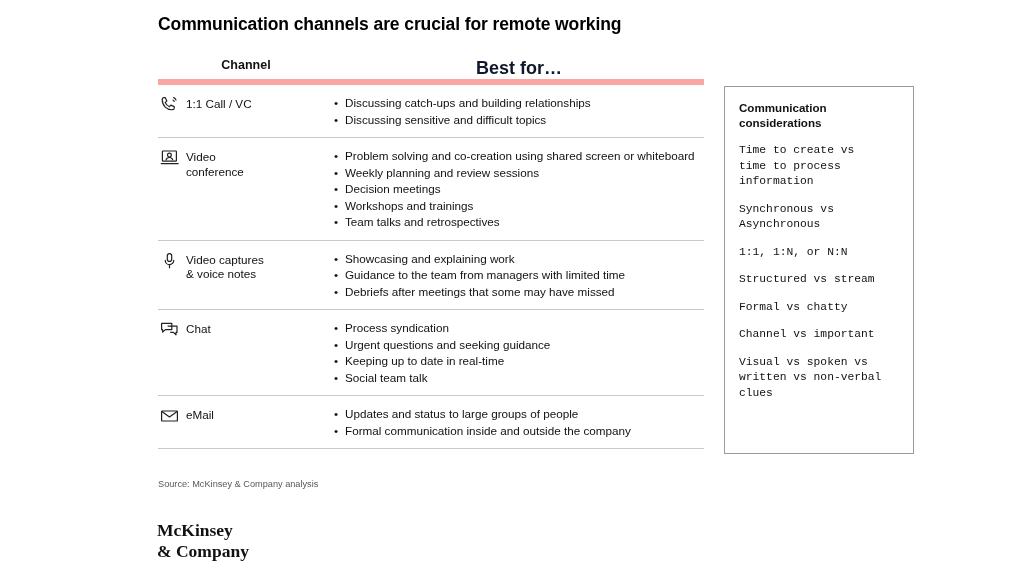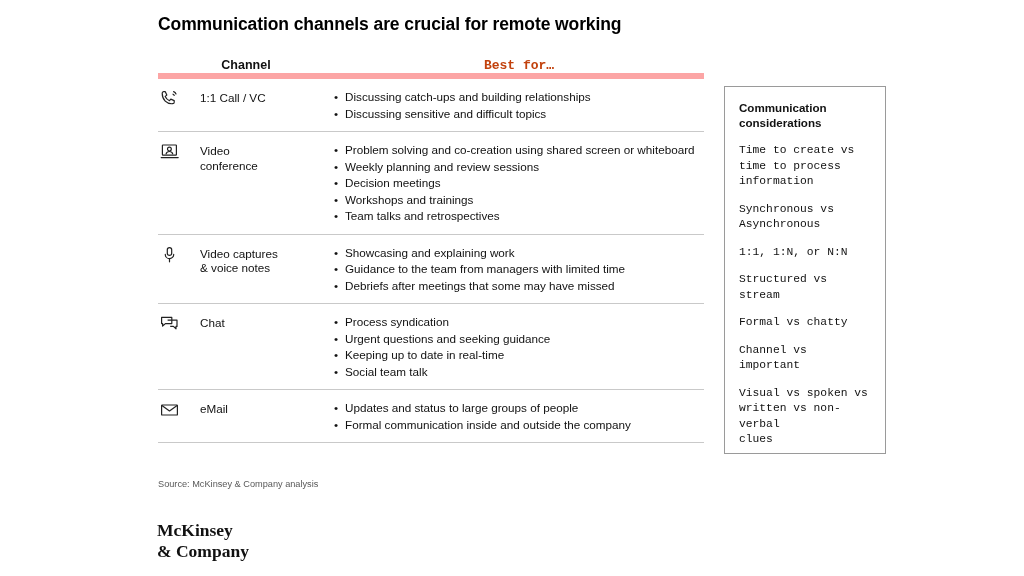--- a/index.html
+++ b/index.html
@@ -44,37 +44,36 @@
     text-align: center;
   }
   .th-channel {
     width: 176px;
     font-size: 12.5px;
     font-weight: bold;
     color: #111;
   }
   .th-best {
     flex: 1;
-    font-size: 13px;
-    font-weight: bold;
-    color: #c2410c;
-    font-family: Liberation Mono, monospace;
+    font-size: 18px;
+    font-weight: bold;
+    color: #0f172a;
   }
   .row {
     display: flex;
     border-bottom: 1px solid #c9c9c9;
     padding: 9px 0 9px 0;
     min-height: 38px;
   }
   .row:last-child { border-bottom: 1px solid #c9c9c9; }
   .cell-channel {
     width: 176px;
     display: flex;
     align-items: flex-start;
-    gap: 20px;
+    gap: 6px;
     padding-top: 1px;
   }
   .icon {
     width: 22px;
     min-width: 22px;
     height: 20px;
     display: flex;
     align-items: center;
     justify-content: center;
     color: #222;
@@ -117,21 +116,21 @@
     top: 479px;
     font-size: 9.2px;
     color: #595959;
   }
 
   
   .considerations {
     position: absolute;
     left: 724px;
     top: 86px;
-    width: 162px;
+    width: 190px;
     height: 368px;
     border: 1px solid #9a9a9a;
     padding: 13px 14px 10px 14px;
   }
   .cons-title {
     font-size: 11.6px;
     font-weight: bold;
     line-height: 15px;
     color: #111;
     margin-bottom: 13px;

